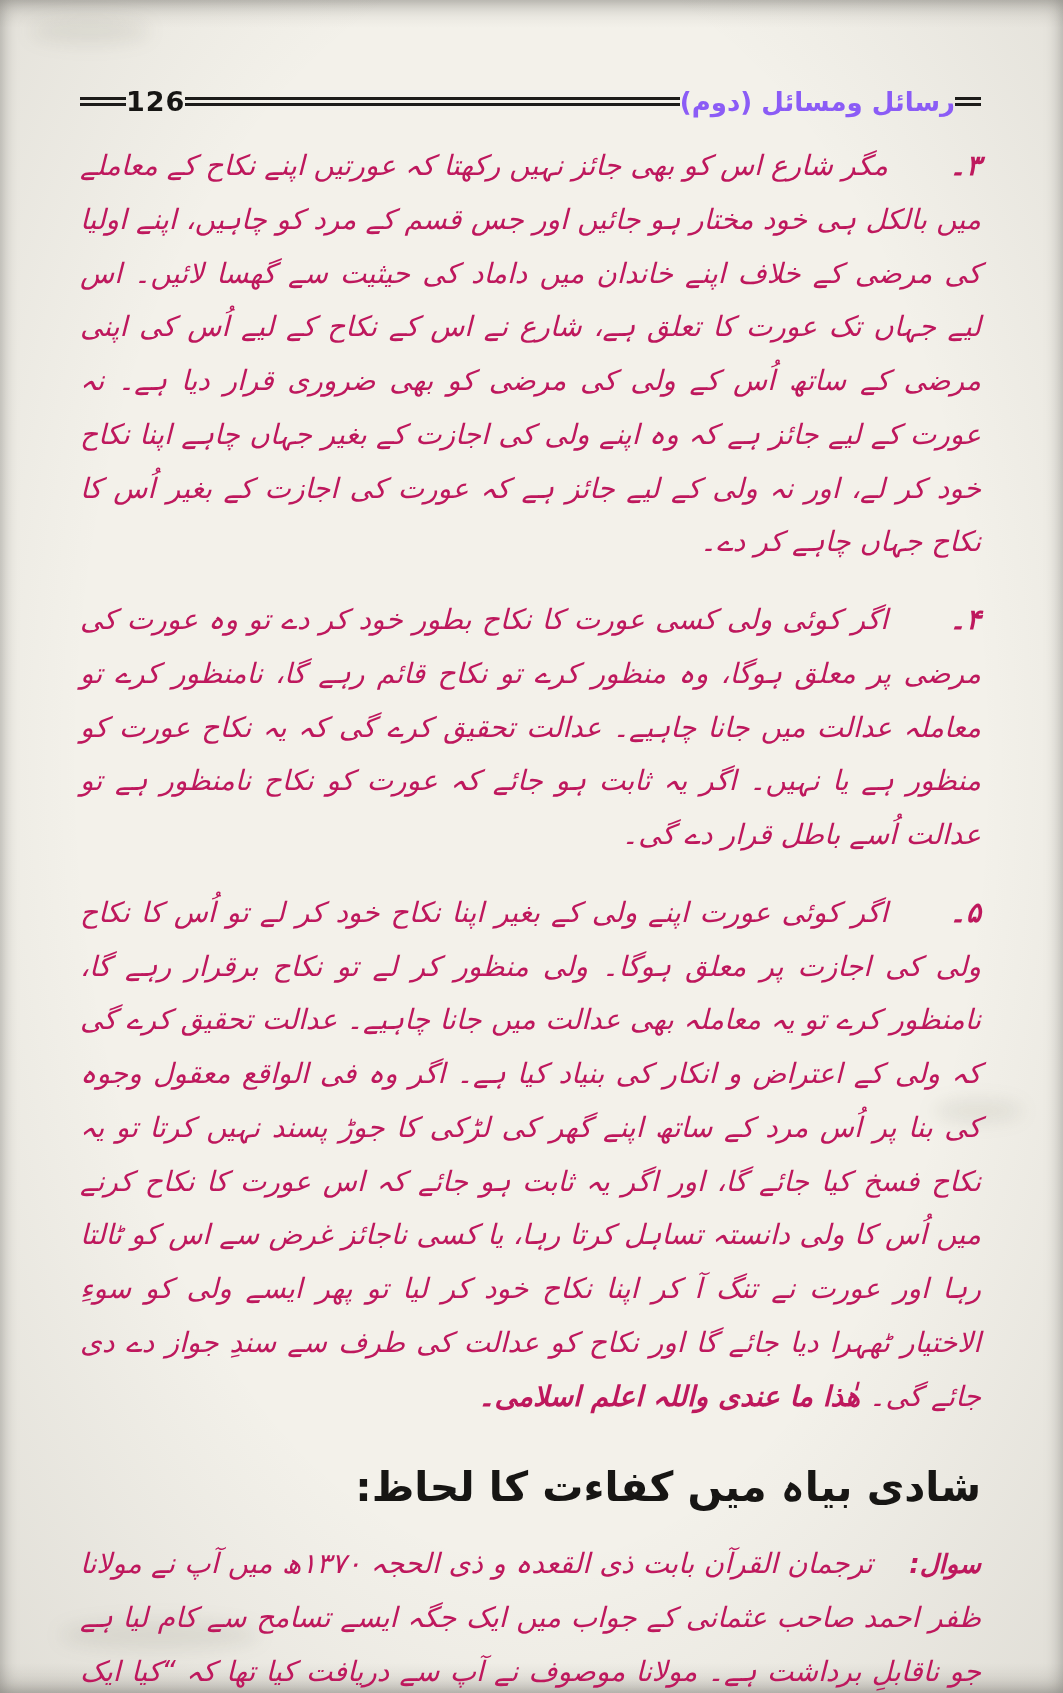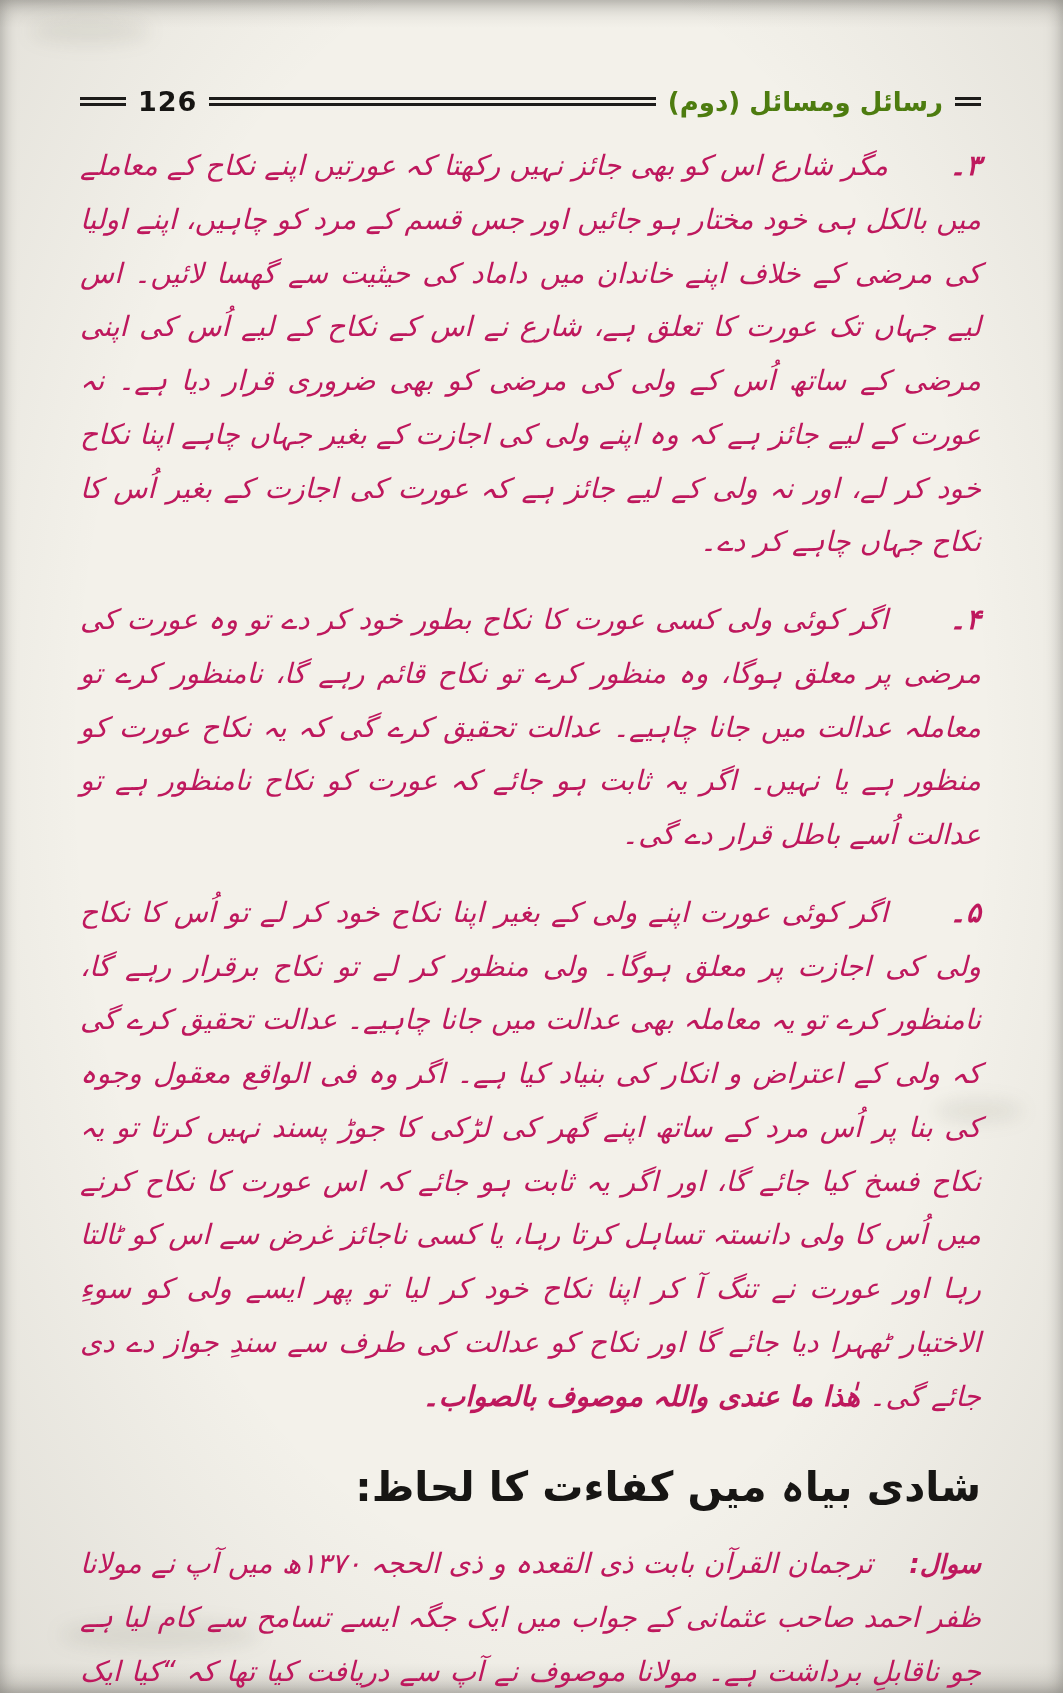--- a/index.html
+++ b/index.html
@@ -41,21 +41,20 @@
     top: 86px;
     right: 82px;
     left: 80px;
     direction: rtl;
   }
   
   .header {
     display: flex;
     direction: ltr;
     align-items: center;
-    gap: 12px;
     margin-bottom: 22px;
   }
   .rule {
     height: 9px;
     border-top: 3px solid #1d1c1a;
     border-bottom: 3px solid #1d1c1a;
     box-sizing: border-box;
   }
   .rule-sm   { width: 46px; }
   .rule-grow { flex: 1 1 auto; }
@@ -64,21 +63,21 @@
     font-size: 27px;
     font-weight: bold;
     letter-spacing: 1px;
     color: #161513;
   }
   .header-title {
     font-size: 26px;
     font-weight: bold;
     direction: rtl;
     white-space: nowrap;
-    color: #4d7c0f;
+    color: #8b5cf6;
   }
   
   .para {
     margin: 0 0 24px 0;
     font-size: 28px;
     line-height: 1.92;
     text-align: justify;
     text-justify: inter-word;
     color: #be185d;
     font-style: italic;
@@ -125,21 +124,21 @@
     <p class="para">
       <span class="marker">۳۔</span><span>مگر شارع اس کو بھی جائز نہیں رکھتا کہ عورتیں اپنے نکاح کے معاملے میں بالکل ہی خود مختار ہو جائیں اور جس قسم کے مرد کو چاہیں، اپنے اولیا کی مرضی کے خلاف اپنے خاندان میں داماد کی حیثیت سے گھسا لائیں۔ اس لیے جہاں تک عورت کا تعلق ہے، شارع نے اس کے نکاح کے لیے اُس کی اپنی مرضی کے ساتھ اُس کے ولی کی مرضی کو بھی ضروری قرار دیا ہے۔ نہ عورت کے لیے جائز ہے کہ وہ اپنے ولی کی اجازت کے بغیر جہاں چاہے اپنا نکاح خود کر لے، اور نہ ولی کے لیے جائز ہے کہ عورت کی اجازت کے بغیر اُس کا نکاح جہاں چاہے کر دے۔</span>
     </p>
 
     <p class="para">
       <span class="marker">۴۔</span><span>اگر کوئی ولی کسی عورت کا نکاح بطور خود کر دے تو وہ عورت کی مرضی پر معلق ہوگا، وہ منظور کرے تو نکاح قائم رہے گا، نامنظور کرے تو معاملہ عدالت میں جانا چاہیے۔ عدالت تحقیق کرے گی کہ یہ نکاح عورت کو منظور ہے یا نہیں۔ اگر یہ ثابت ہو جائے کہ عورت کو نکاح نامنظور ہے تو عدالت اُسے باطل قرار دے گی۔</span>
     </p>
 
     <p class="para">
       <span class="marker">۵۔</span><span>اگر کوئی عورت اپنے ولی کے بغیر اپنا نکاح خود کر لے تو اُس کا نکاح ولی کی اجازت پر معلق ہوگا۔ ولی منظور کر لے تو نکاح برقرار رہے گا، نامنظور کرے تو یہ معاملہ بھی عدالت میں جانا چاہیے۔ عدالت تحقیق کرے گی کہ ولی کے اعتراض و انکار کی بنیاد کیا ہے۔ اگر وہ فی الواقع معقول وجوہ کی بنا پر اُس مرد کے ساتھ اپنے گھر کی لڑکی کا جوڑ پسند نہیں کرتا تو یہ نکاح فسخ کیا جائے گا، اور اگر یہ ثابت ہو جائے کہ اس عورت کا نکاح کرنے میں اُس کا ولی دانستہ تساہل کرتا رہا، یا کسی ناجائز غرض سے اس کو ٹالتا رہا اور عورت نے تنگ آ کر اپنا نکاح خود کر لیا تو پھر ایسے ولی کو سوءِ الاختیار ٹھہرا دیا جائے گا اور نکاح کو عدالت کی طرف سے سندِ جواز دے دی جائے گی۔</span>
-      <span class="closing">ھٰذا ما عندی واللہ موصوف بالصواب۔</span>
+      <span class="closing">ھٰذا ما عندی واللہ اعلم اسلامی۔</span>
     </p>
 
     <h2 class="section-heading">شادی بیاہ میں کفاءت کا لحاظ:</h2>
 
     <p class="para">
       <span class="q-label">سوال:</span><span>ترجمان القرآن بابت ذی القعدہ و ذی الحجہ ۱۳۷۰ھ میں آپ نے مولانا ظفر احمد صاحب عثمانی کے جواب میں ایک جگہ ایسے تسامح سے کام لیا ہے جو ناقابلِ برداشت ہے۔ مولانا موصوف نے آپ سے دریافت کیا تھا کہ “کیا ایک سیّد ہندوستان میں رہنے کی وجہ سے سیّد نہ رہے گا بلکہ جلاہا بن جائے گا؟” میری حیرت کی انتہا نہ رہی کہ آپ نے جواب میں بھی دلی زبان سے اس غیر اسلامی امتیاز کو یہ کہہ کر تسلیم کر لیا کہ “دارالکفر کے ایک سیّد صاحب، دارالاسلام کی</span>
     </p>
 
   </div>
 </div>

